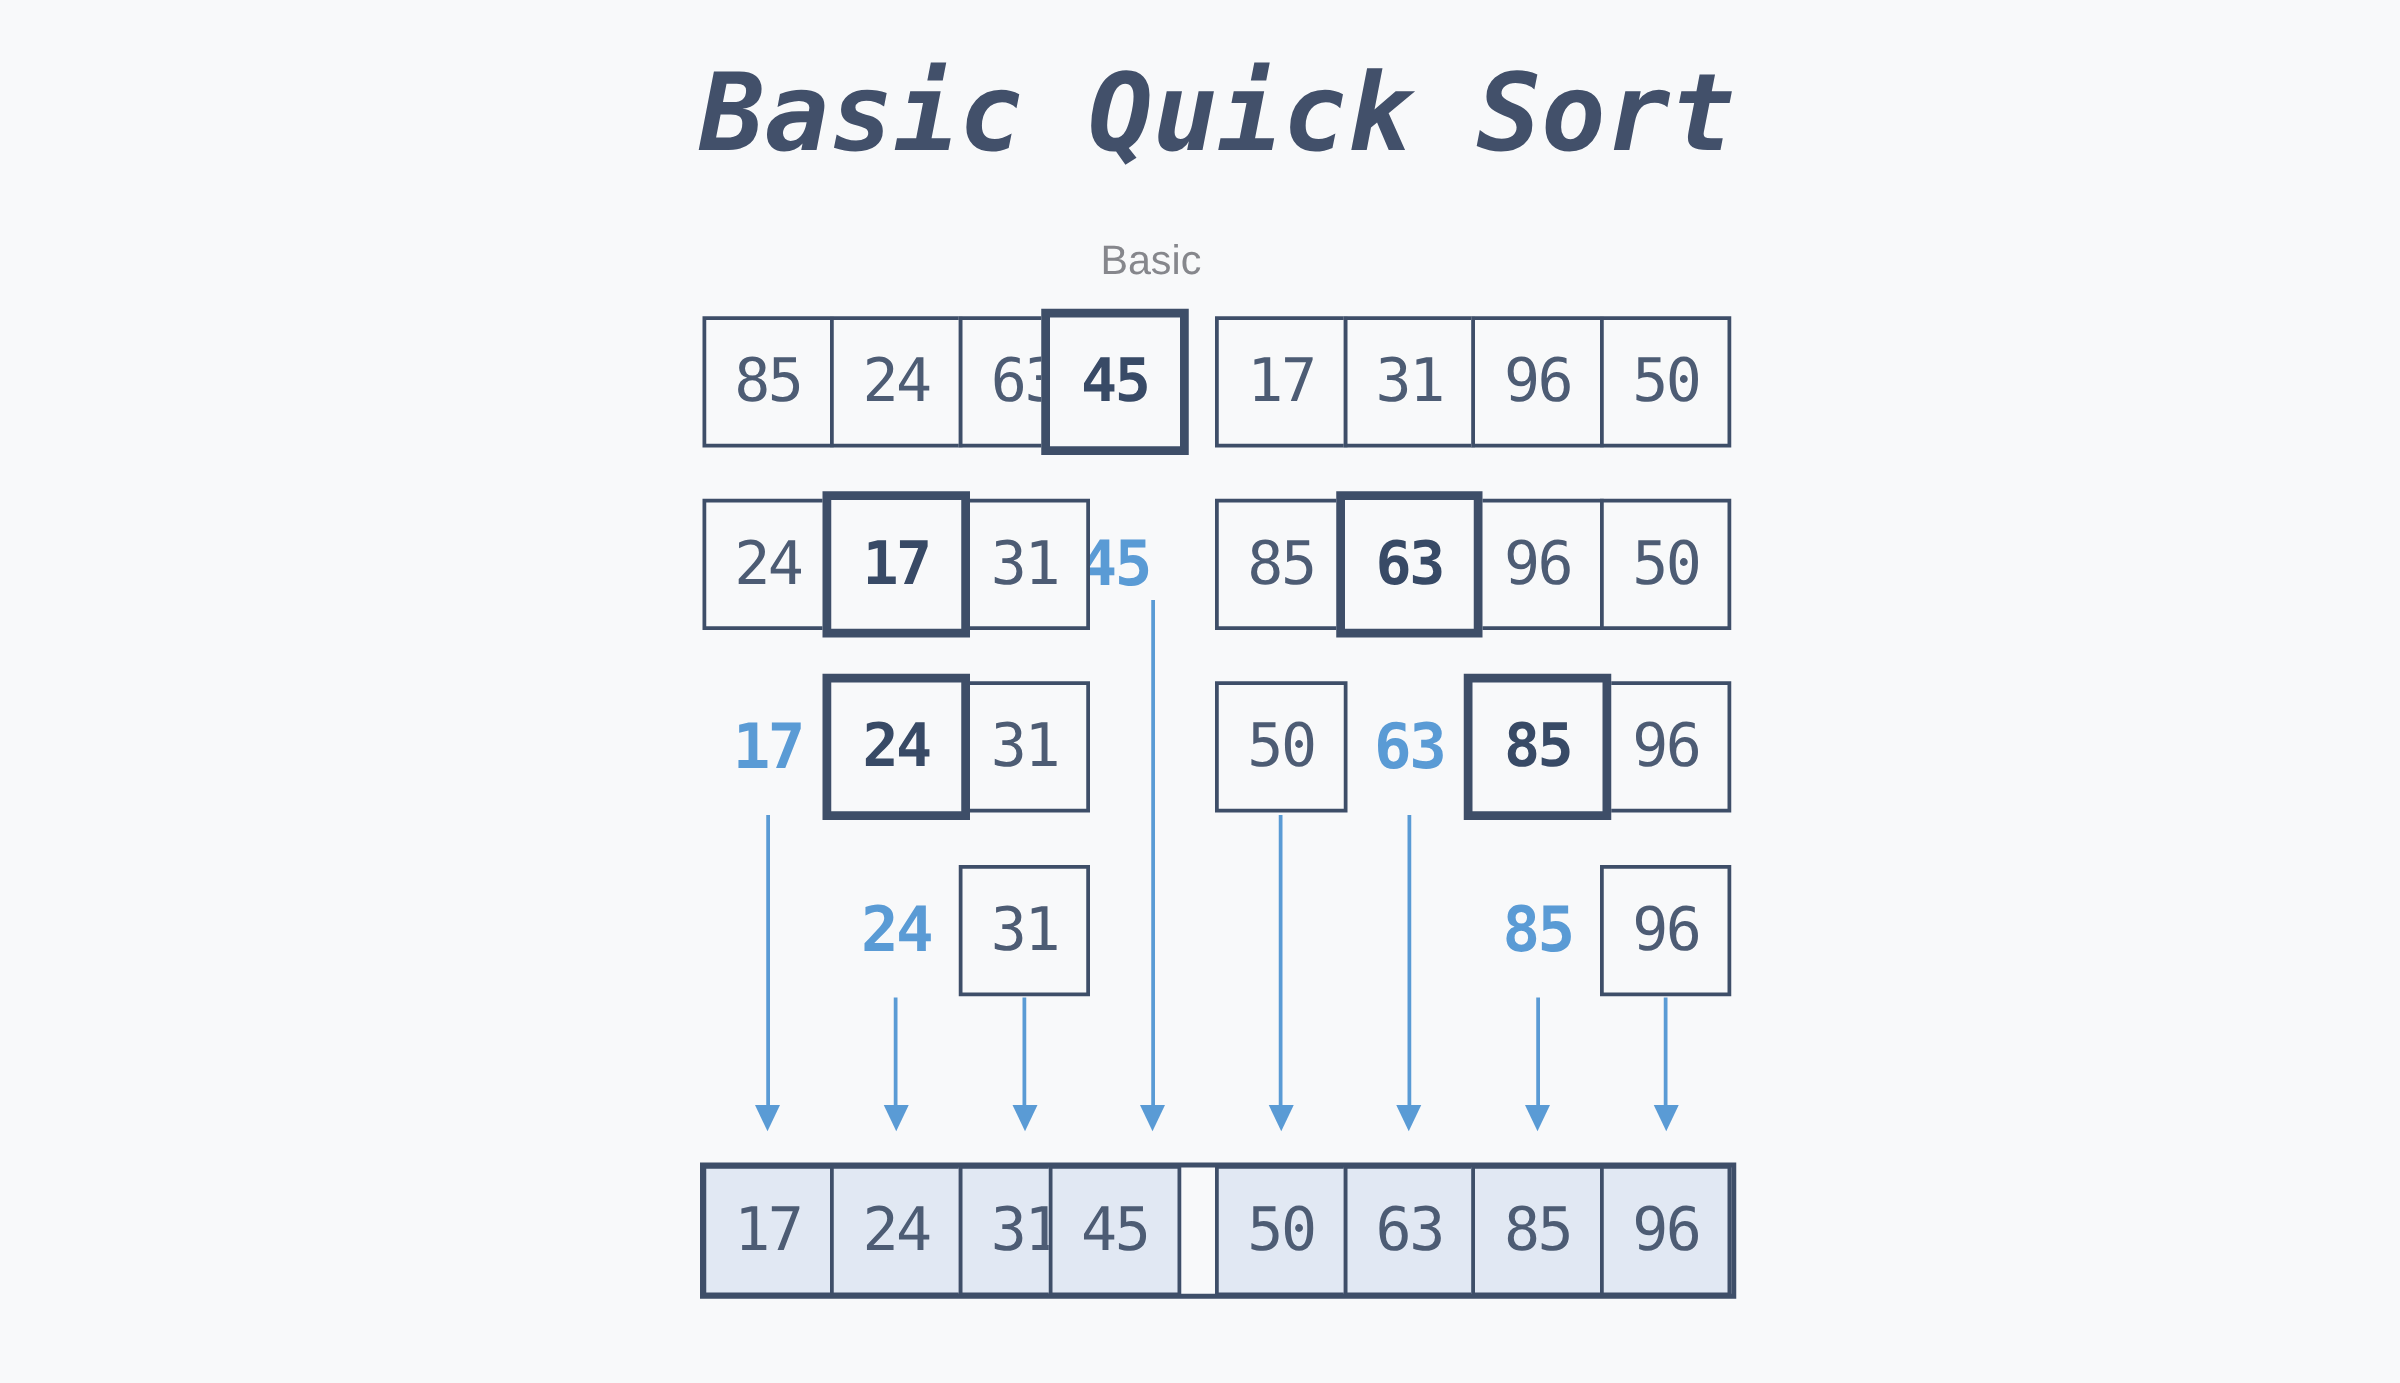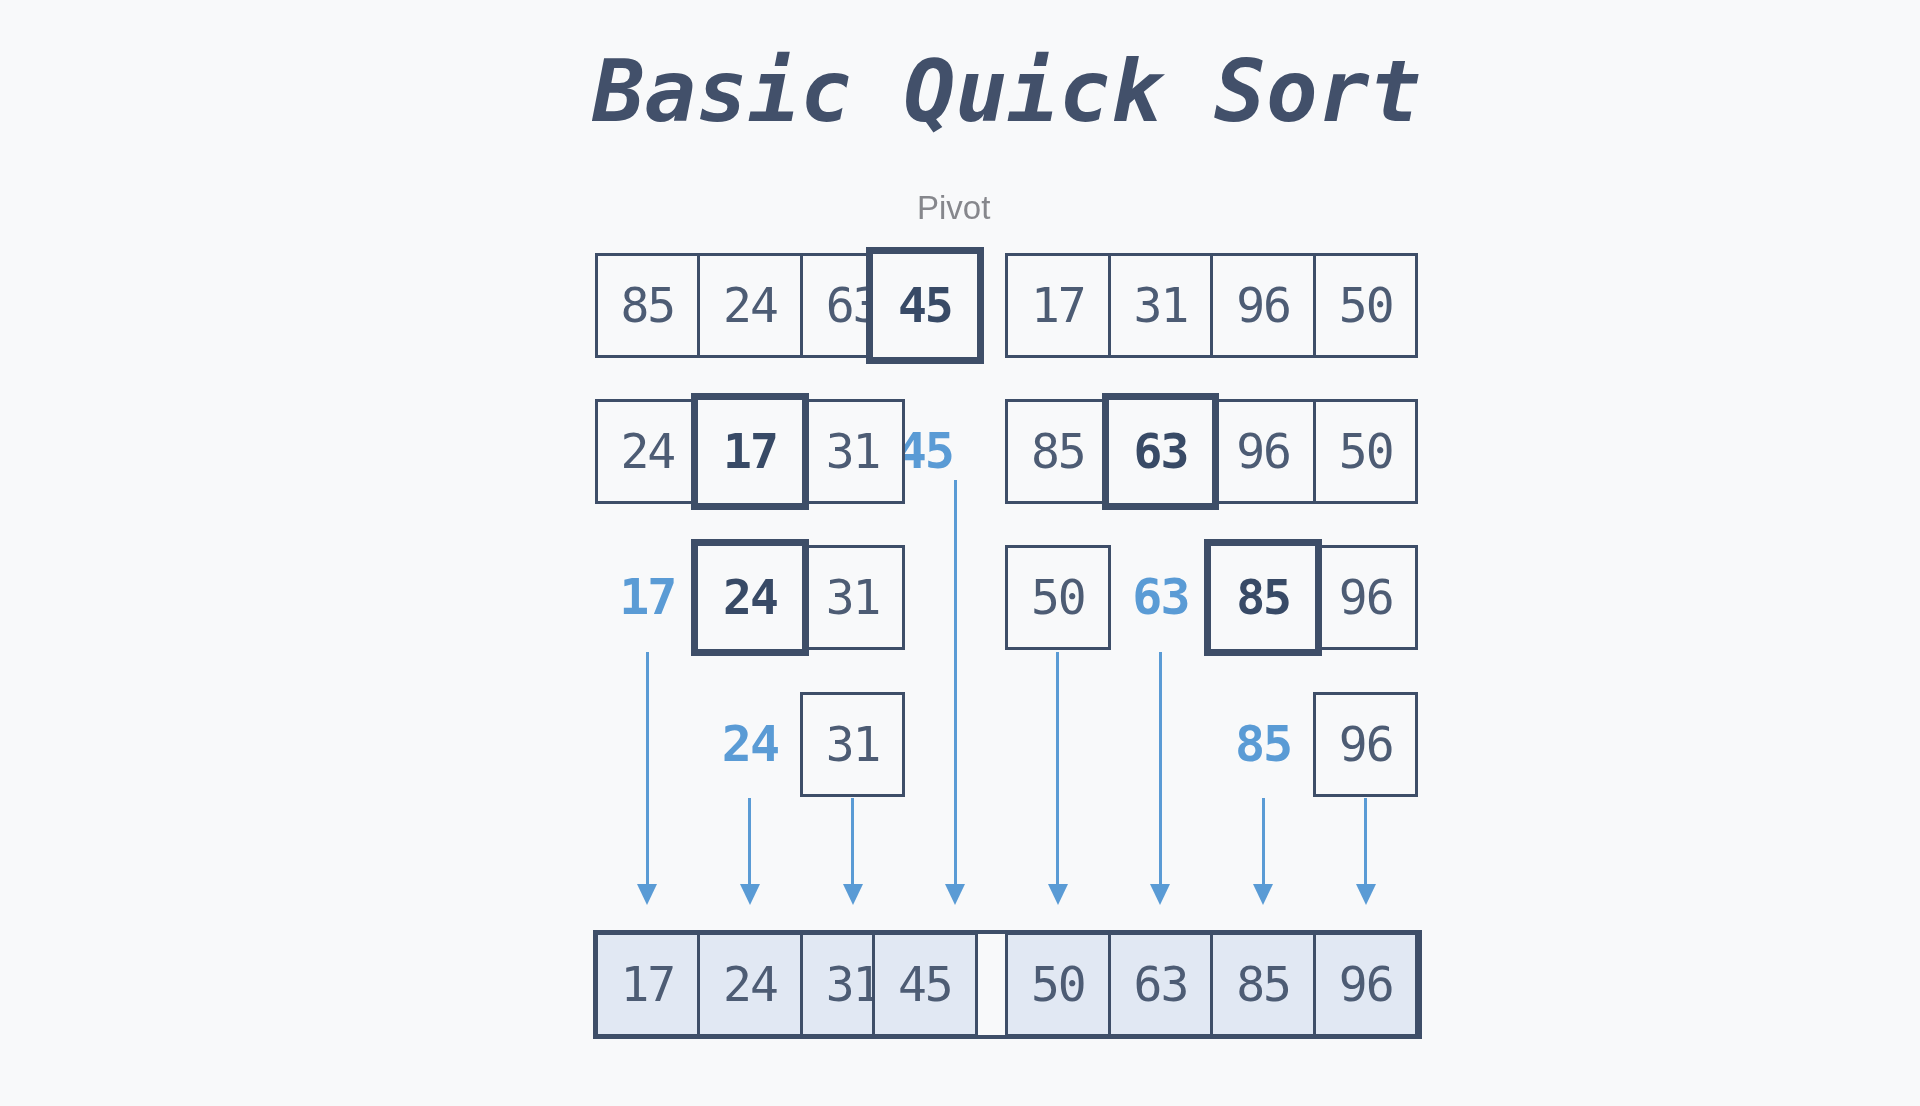--- a/index.html
+++ b/index.html
@@ -13,21 +13,21 @@
     --title:#42506a;
   }
   html,body{margin:0;padding:0;}
   body{
     width:1920px;height:1106px;
     background:var(--bg);
     position:relative;
     overflow:hidden;
     font-family:"DejaVu Sans Mono","Liberation Mono",monospace;
   }
-  .stage{position:absolute;inset:0;margin-left:33px;}
+  .stage{position:absolute;inset:0;}
 
   .title{
     position:absolute;top:40px;left:974px;
     transform:translateX(-50%);
     margin:0;
     font-family:"DejaVu Sans Mono","Liberation Mono",monospace;
     font-style:italic;font-weight:bold;
     font-size:86px;line-height:1.2;
     color:var(--title);
     white-space:nowrap;
@@ -104,21 +104,21 @@
     z-index:3;pointer-events:none;
   }
 </style>
 </head>
 <body>
 
 <div class="stage">
 
   <h1 class="title">Basic Quick Sort</h1>
 
-  <div class="pivot-label">Pivot</div>
+  <div class="pivot-label">Basic</div>
 
   <div class="cell c0 r1">85</div>
   <div class="cell c1 r1">24</div>
   <div class="cell c2 r1">63</div>
   <div class="cell c4 r1">17</div>
   <div class="cell c5 r1">31</div>
   <div class="cell c6 r1">96</div>
   <div class="cell c7 r1">50</div>
   <div class="cell c3 r1 hl">45</div>
 

